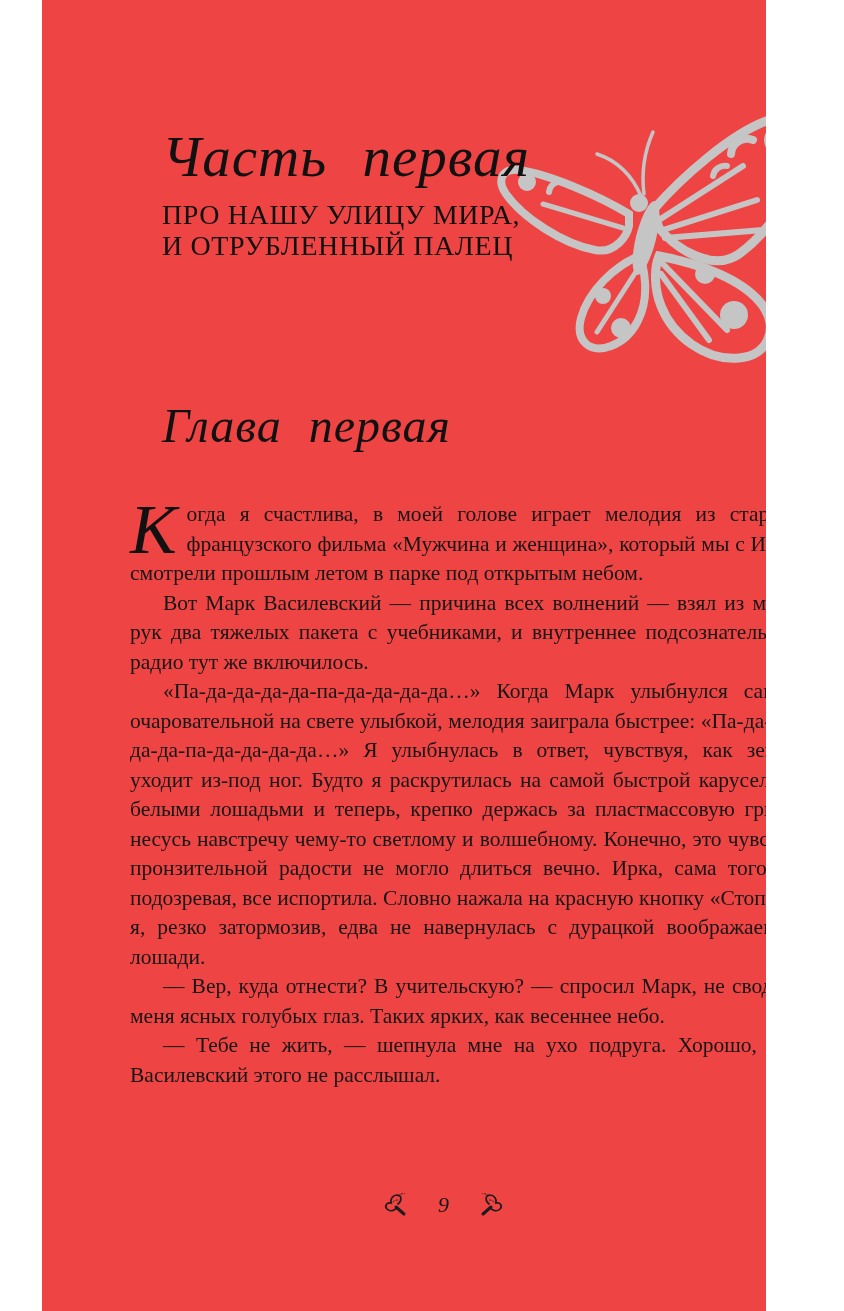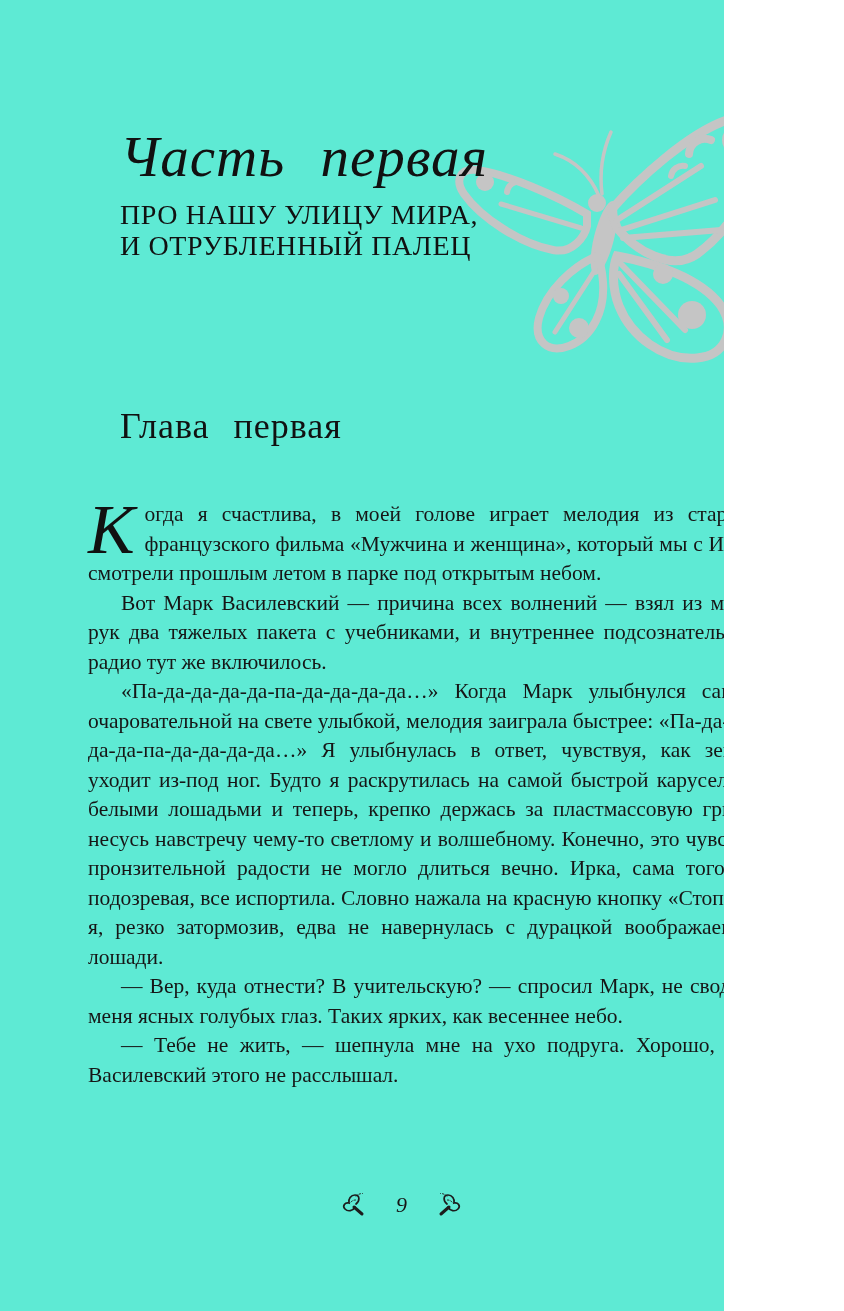--- a/index.html
+++ b/index.html
@@ -4,24 +4,25 @@
 <style>
   html, body {
     margin: 0;
     padding: 0;
     background: #ffffff;
   }
   .page {
     position: relative;
     width: 724px;
     height: 1311px;
-    background: #5eead4;
+    background: #ef4444;
     overflow: hidden;
     font-family: "Liberation Serif", serif;
     color: #161616;
+    margin-left: 42px;
   }
 
   
   .butterfly-large {
     position: absolute;
     left: 448px;
     top: 78px;
     width: 322px;
     height: 300px;
     z-index: 0;
@@ -53,22 +54,23 @@
     letter-spacing: 0.6px;
     color: #111111;
   }
 
   
   .chapter-title {
     position: absolute;
     left: 120px;
     top: 398px;
     margin: 0;
+    font-style: italic;
     font-weight: normal;
-    font-size: 36px;
+    font-size: 48px;
     line-height: 56px;
     letter-spacing: 1px;
     word-spacing: 14px;
     color: #111111;
     z-index: 1;
   }
 
   
   .body-text {
     position: absolute;

